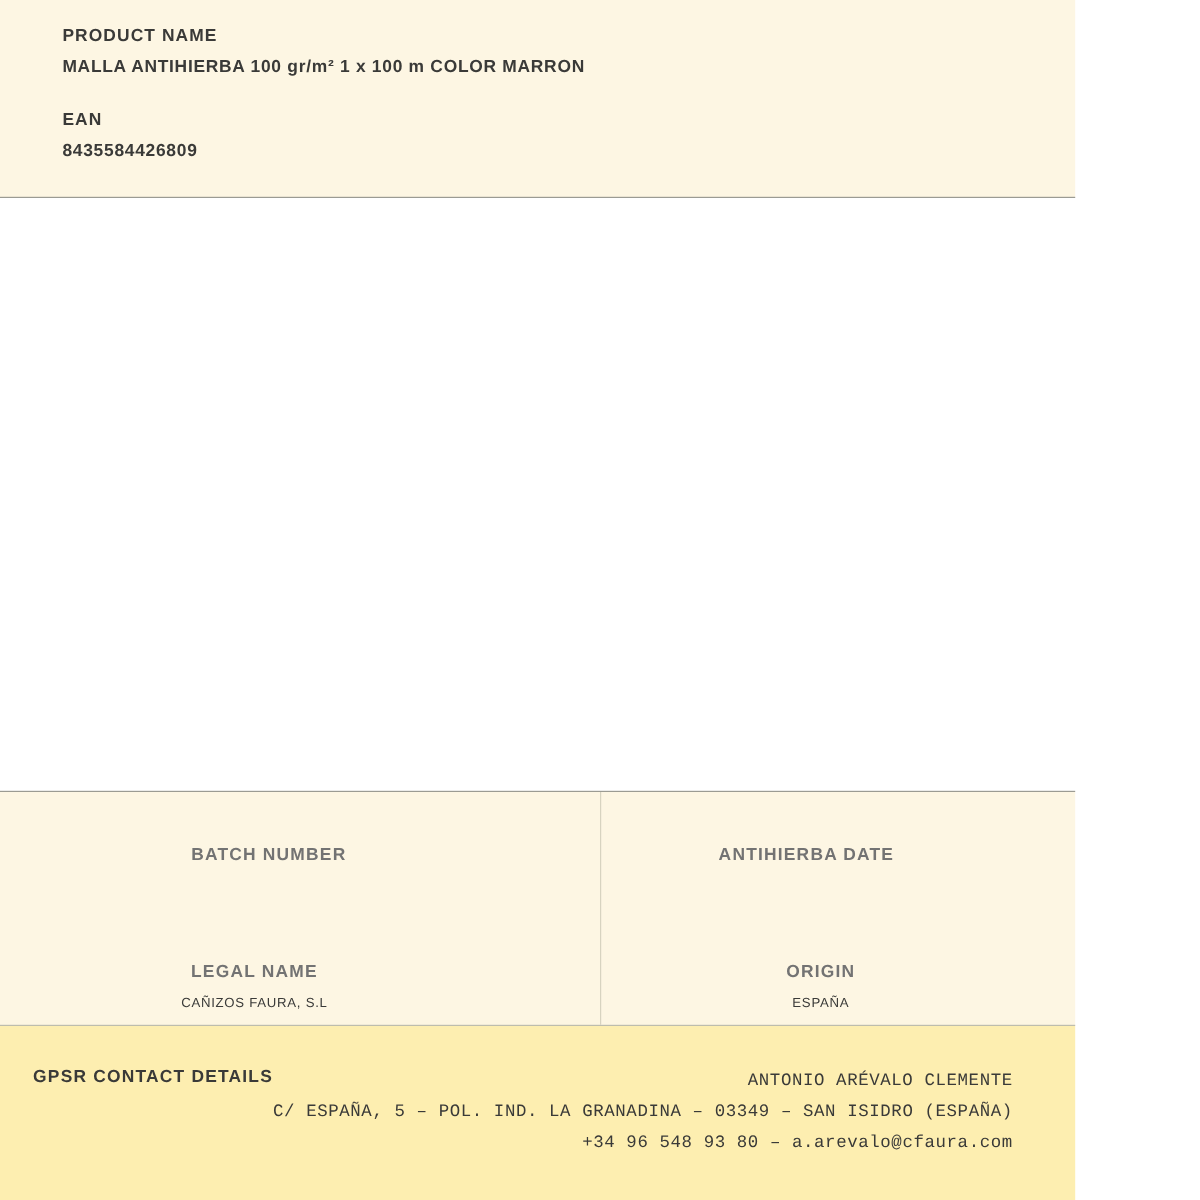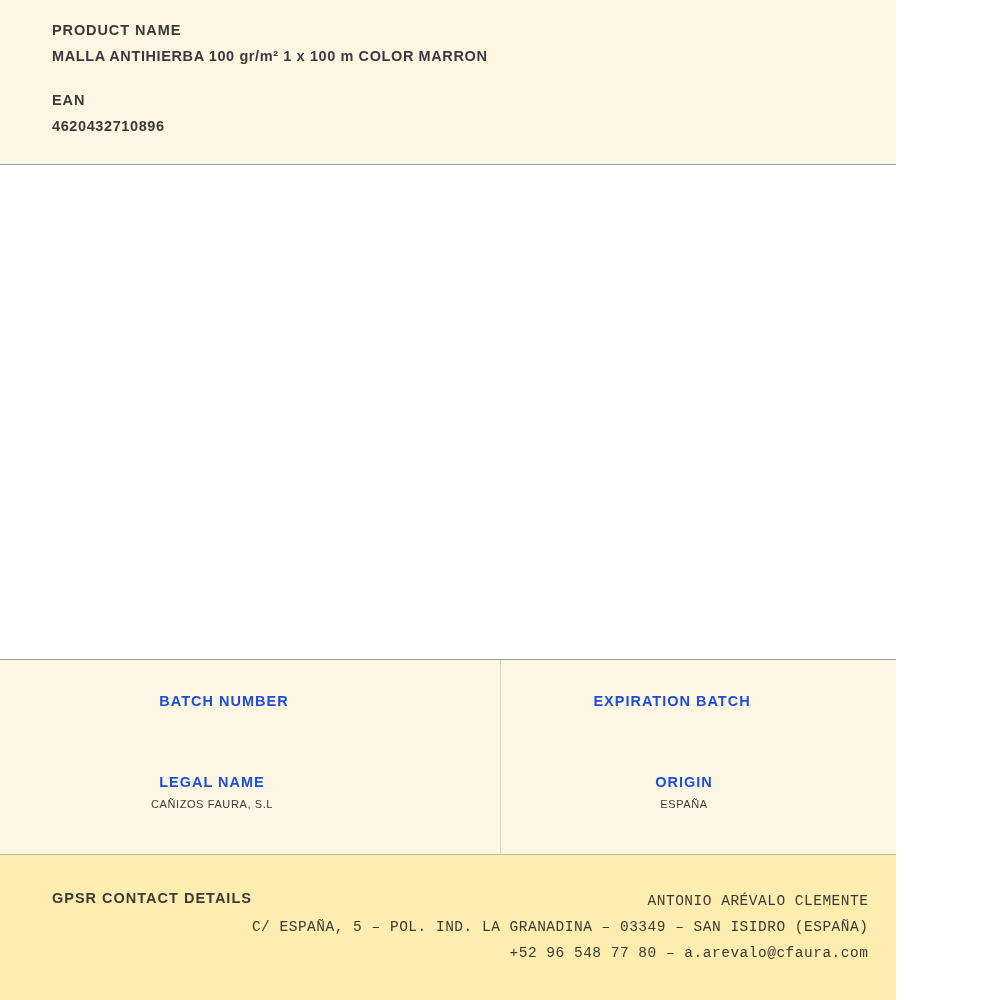--- a/index.html
+++ b/index.html
@@ -78,40 +78,40 @@
   .info-cell {
     width: 50%;
     text-align: center;
     box-sizing: border-box;
   }
   .info-cell.left  { padding-left: 0; }
   .cap-label {
     font-size: 14.5px;
     font-weight: bold;
     letter-spacing: 1px;
-    color: #1d4ed8;
-    margin: 0;
+    color: #737373;
+    margin: 12px;
   }
   .cap-value {
     font-size: 11px;
     letter-spacing: 0.6px;
     color: #3a3a38;
     margin: 8px 0 0 0;
   }
   .row-one { padding-top: 33px; }
   .row-two { padding-top: 57px; gap: 48px; }
 
   
   .footer {
     background: #fdeeb0;
     height: 145px;
     box-sizing: border-box;
     padding: 33px 52px 0 52px;
     display: flex;
-    justify-content: flex-start;
+    justify-content: flex-end;
     align-items: flex-start;
   }
   .footer-label {
     font-size: 14.5px;
     font-weight: bold;
     letter-spacing: 1px;
     color: #3a3a38;
     white-space: nowrap;
     padding-top: 2px;
   }
@@ -129,36 +129,36 @@
 <body>
 
 <div class="sheet">
 
   <div class="top-block">
     <p class="field-label">PRODUCT NAME</p>
     <p class="field-value">MALLA ANTIHIERBA 100 gr/m² 1 x 100 m COLOR MARRON</p>
 
     <div class="gap-block">
       <p class="field-label">EAN</p>
-      <p class="field-value">4620432710896</p>
+      <p class="field-value">8435584426809</p>
     </div>
   </div>
 
   <div class="image-area"></div>
 
   <div class="info-block">
     <div class="divider-v"></div>
 
     <div class="info-row row-one">
       <div class="info-cell left">
         <p class="cap-label">BATCH NUMBER</p>
         <p class="cap-value"></p>
       </div>
       <div class="info-cell right">
-        <p class="cap-label">EXPIRATION BATCH</p>
+        <p class="cap-label">ANTIHIERBA DATE</p>
         <p class="cap-value"></p>
       </div>
     </div>
 
     <div class="info-row row-two">
       <div class="info-cell left">
         <p class="cap-label">LEGAL NAME</p>
         <p class="cap-value">CAÑIZOS FAURA, S.L</p>
       </div>
       <div class="info-cell right">
@@ -166,17 +166,17 @@
         <p class="cap-value">ESPAÑA</p>
       </div>
     </div>
   </div>
 
   <div class="footer">
     <div class="footer-label">GPSR CONTACT DETAILS</div>
     <div class="footer-lines">
       <div>ANTONIO ARÉVALO CLEMENTE</div>
       <div>C/ ESPAÑA, 5 – POL. IND. LA GRANADINA – 03349 – SAN ISIDRO (ESPAÑA)</div>
-      <div>+52 96 548 77 80 – a.arevalo@cfaura.com</div>
+      <div>+34 96 548 93 80 – a.arevalo@cfaura.com</div>
     </div>
   </div>
 
 </div>
 
 </body></html>

